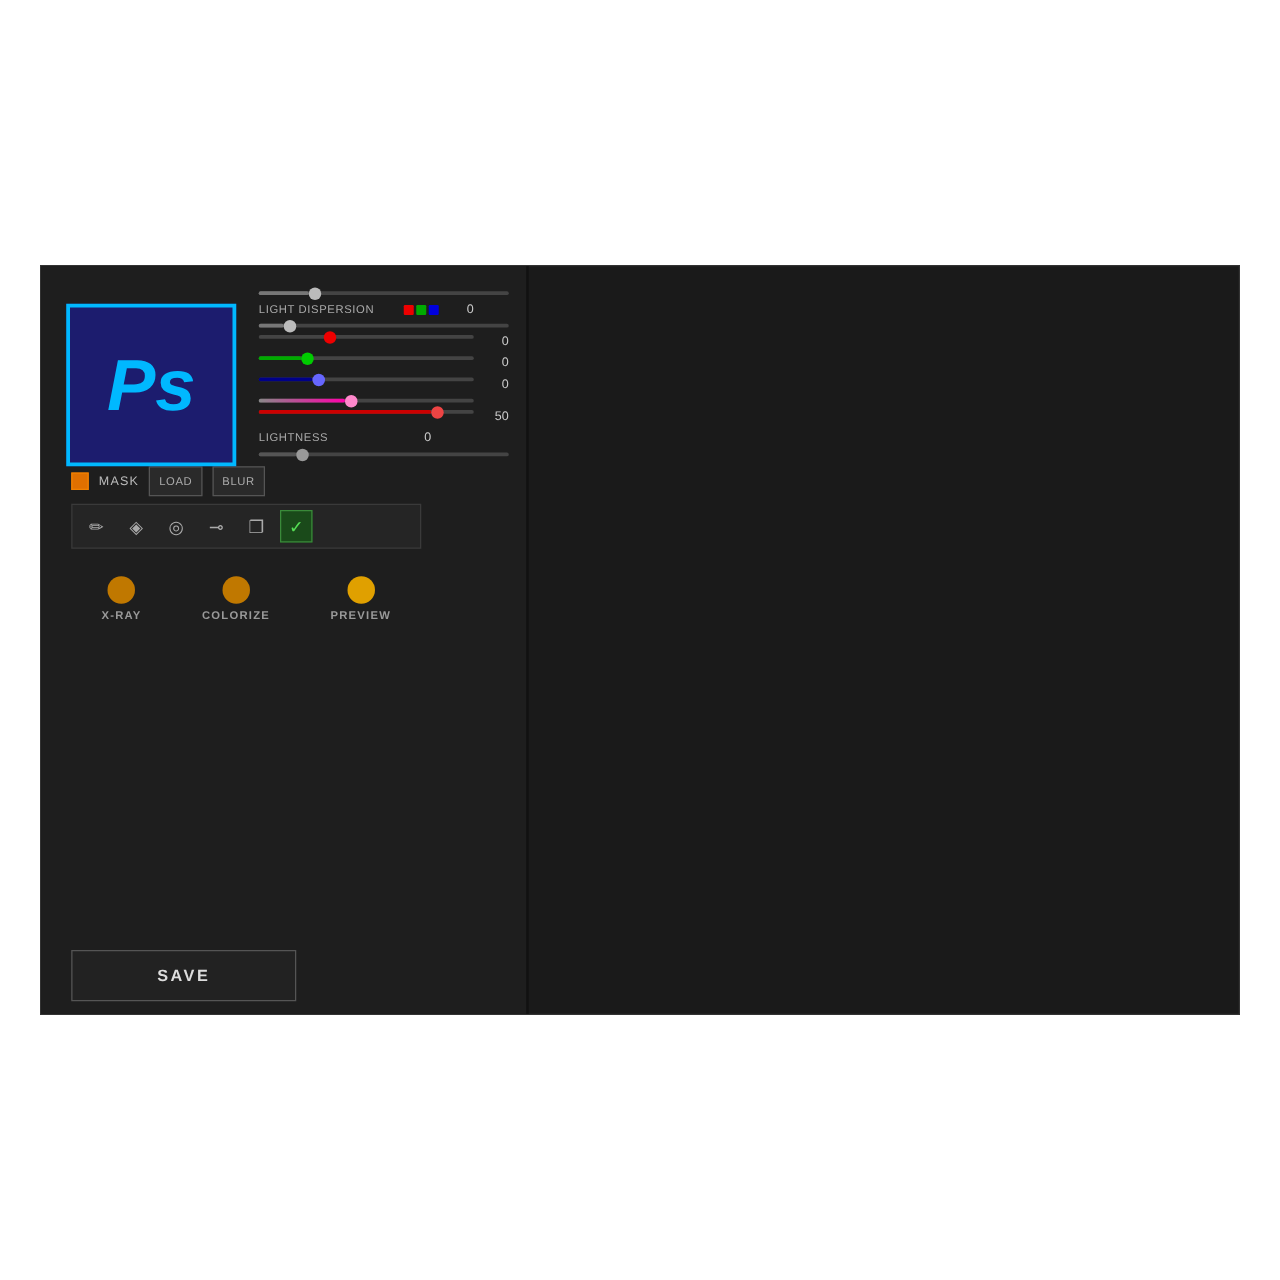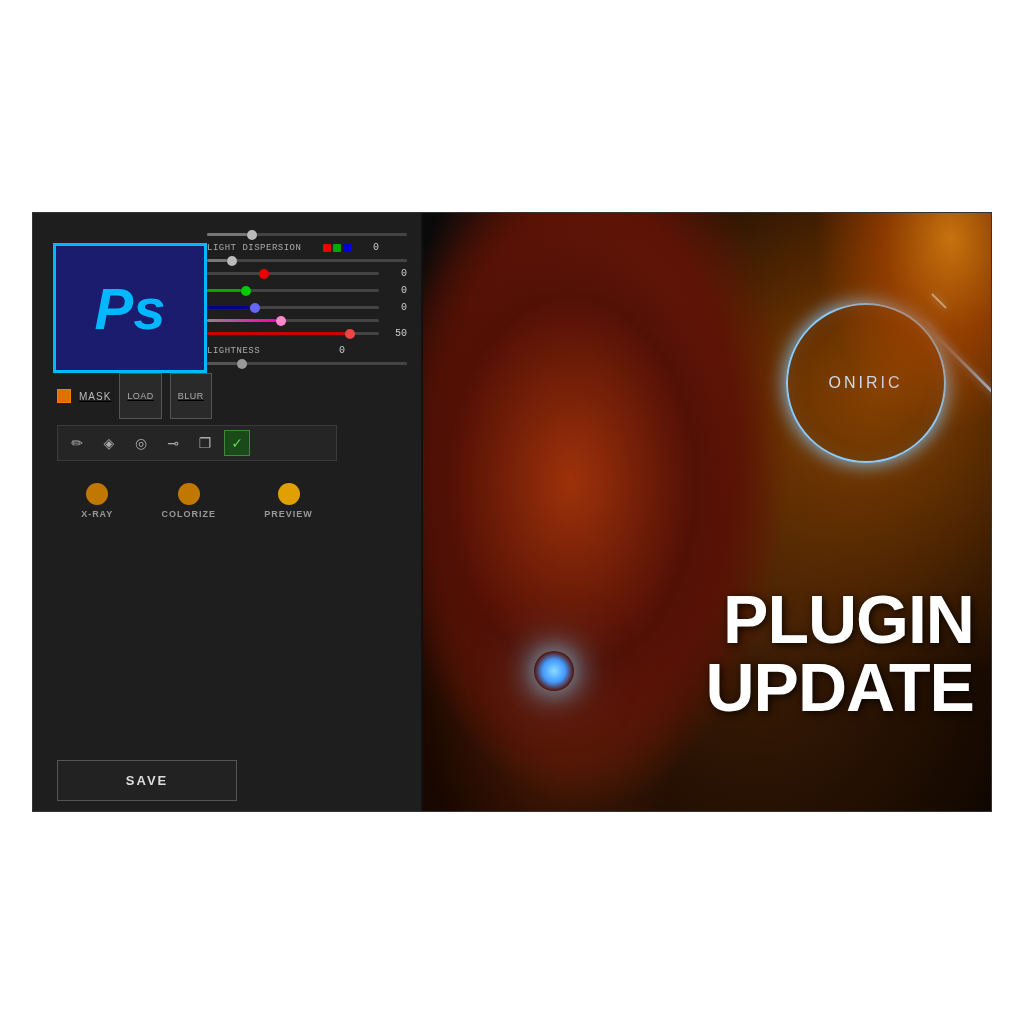--- a/index.html
+++ b/index.html
@@ -32,21 +32,21 @@
       padding: 10px 14px;
       border-right: 2px solid #111;
       position: relative;
     }
 
     
     .ps-logo {
       position: absolute;
       top: 30px;
       left: 20px;
-      width: 154px;
+      width: 136px;
       height: 130px;
       background: #1c1c6e;
       border: 3px solid #00b8ff;
       display: flex;
       align-items: center;
       justify-content: center;
       z-index: 10;
     }
     .ps-logo-text {
       font-size: 58px;
@@ -59,24 +59,22 @@
     
     .sliders-section {
       margin-top: 10px;
       display: flex;
       flex-direction: column;
       gap: 4px;
     }
 
     .slider-row {
       display: flex;
-      align-items: center;
       gap: 6px;
       margin-bottom: 2px;
-      font-family: Liberation Mono, monospace;
     }
 
     .slider-label {
       color: #aaa;
       font-size: 9px;
       text-transform: uppercase;
       letter-spacing: 0.5px;
       min-width: 110px;
     }
 
@@ -162,21 +160,21 @@
       font-size: 10px;
       text-transform: uppercase;
       letter-spacing: 1px;
     }
 
     .mask-button {
       background: #2a2a2a;
       border: 1px solid #555;
       color: #aaa;
       font-size: 9px;
-      padding: 17px 7px;
+      padding: 6px 7px;
       text-transform: uppercase;
       letter-spacing: 0.5px;
       cursor: pointer;
     }
 
     
     .tool-row {
       display: flex;
       align-items: center;
       background: #252525;
@@ -427,21 +425,21 @@
       </div>
       <div class="slider-row">
         <div class="slider-track slider-lightness">
           <div class="slider-fill"></div>
           <div class="slider-thumb"></div>
         </div>
       </div>
 
     </div>
 
-    <div class="mask-row" style="margin-left: 10px; text-decoration: underline;">
+    <div class="mask-row" style="margin-left: 10px;">
       <div class="mask-color-box"></div>
       <span class="mask-label">MASK</span>
       <button class="mask-button">LOAD</button>
       <button class="mask-button">BLUR</button>
     </div>
 
     <div class="tool-row" style="margin-left: 10px; width: 280px;">
       <div class="tool-icon">✏</div>
       <div class="tool-icon">◈</div>
       <div class="tool-icon">◎</div>
@@ -464,50 +462,13 @@
         <span class="toggle-label">PREVIEW</span>
       </div>
     </div>
 
     <div class="action-buttons">
       <button class="btn-save">SAVE</button>
     </div>
 
   </div>
 
-  <div class="right-panel">
-    <div class="right-bg"></div>
-
-    <div class="ironman-figure">
-
-      <div style="position:absolute; inset:0; background:
-        radial-gradient(ellipse at 40% 45%, rgba(160,50,10,0.9) 0%, rgba(80,15,5,0.95) 40%, transparent 65%),
-        radial-gradient(ellipse at 35% 75%, rgba(120,40,10,0.7) 0%, transparent 40%);
-      "></div>
-
-      <div style="position:absolute; bottom:20%; left:30%; width:40px; height:40px; border-radius:50%;
-        background:radial-gradient(circle, #88ddff, #4499ff 40%, transparent 70%);
-        box-shadow: 0 0 30px #88ddff, 0 0 60px rgba(100,180,255,0.5);"></div>
-    </div>
-
-    <div class="glow-circle">
-      <span class="circle-label">ONIRIC</span>
-    </div>
-
-    <div style="position:absolute; top:18%; right:12%; width:3px; height:200px;
-      background: linear-gradient(to bottom, transparent, rgba(150,200,255,0.8) 40%, rgba(200,230,255,0.9) 60%, transparent);
-      transform: rotate(-45deg);
-      box-shadow: 0 0 8px rgba(150,200,255,0.6);
-      transform-origin: top center;">
-    </div>
-
-    <div class="plugin-update">
-      <span class="plugin-text">PLUGIN</span>
-      <span class="plugin-text">UPDATE</span>
-    </div>
-
-    <div style="position:absolute; top:0; right:0; width:200px; height:250px;
-      background: radial-gradient(ellipse at 80% 10%, rgba(255,150,20,0.7) 0%, rgba(200,80,0,0.5) 30%, transparent 60%);
-      pointer-events:none;">
-    </div>
-
-  </div>
 </div>
 
 </body></html>

